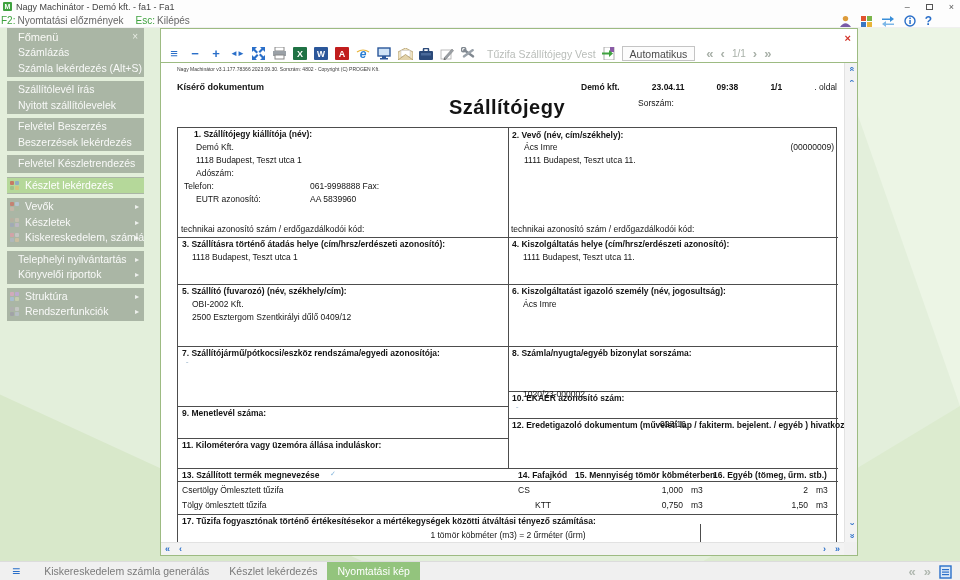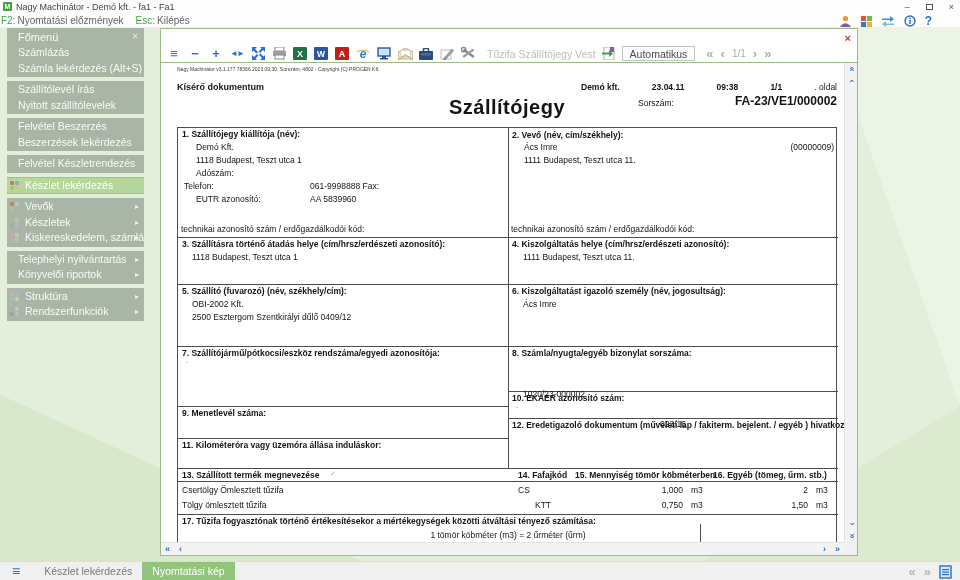--- a/index.html
+++ b/index.html
@@ -355,39 +355,38 @@
         <span class="t meta" style="left:16px; top:3px;">Nagy Machinátor v3.1.177.78366 2023.09.30. Sorszám: 4802 - Copyright (C) PROGEN Kft.</span>
         <span class="t b" style="left:16px; top:19px; font-size:9px;">Kísérő dokumentum</span>
         <div class="t hrow" style="left:420px; top:19px; width:256px;">
           <span class="b">Demó kft.</span>
           <span class="b">23.04.11</span>
           <span class="b">09:38</span>
           <span class="b">1/1</span>
           <span>. oldal</span>
         </div>
         <span class="t" style="left:477px; top:35px;">Sorszám:</span>
-        <span class="t b rgt" style="left:500px; top:31px; width:176px; font-size:12px;">FA-23/VE1/000002</span>
         <span class="t doctitle ctr" style="left:16px; top:33px; width:660px;">Szállítójegy</span>
 
         <div class="form">
 
           <div class="vl" style="left:330px; top:0; height:340px;"></div>
           <div class="hl" style="left:0; top:109px; width:660px;"></div>
           <div class="hl" style="left:0; top:156px; width:660px;"></div>
           <div class="hl" style="left:0; top:218px; width:660px;"></div>
           <div class="hl" style="left:0; top:278px; width:330px;"></div>
           <div class="hl" style="left:0; top:310px; width:330px;"></div>
           <div class="hl" style="left:330px; top:263px; width:330px;"></div>
           <div class="hl" style="left:330px; top:290px; width:330px;"></div>
           <div class="hl" style="left:0; top:340px; width:660px;"></div>
           <div class="hl" style="left:0; top:353px; width:660px;"></div>
           <div class="hl" style="left:0; top:386px; width:660px;"></div>
           <div class="vl" style="left:522px; top:396px; height:22px;"></div>
 
-          <span class="t b" style="left:4px; top:1px;">1. Szállítójegy kiállítója (név):</span>
+          <span class="t b" style="left:16px; top:1px;">1. Szállítójegy kiállítója (név):</span>
           <span class="t" style="left:18px; top:14px;">Demó Kft.</span>
           <span class="t" style="left:18px; top:27px;">1118 Budapest, Teszt utca 1</span>
           <span class="t" style="left:18px; top:40px;">Adószám:</span>
           <span class="t" style="left:6px; top:53px;text-align:center;">Telefon:</span>
           <span class="t" style="left:132px; top:53px;">061-9998888 Fax:</span>
           <span class="t" style="left:18px; top:66px;">EUTR azonosító:</span>
           <span class="t" style="left:132px; top:66px;">AA 5839960</span>
           <span class="t" style="left:3px; top:96px;">technikai azonosító szám / erdőgazdálkodói kód:</span>
 
           <span class="t b" style="left:334px; top:2px;">2. Vevő (név, cím/székhely):</span>
@@ -459,20 +458,21 @@
         <span class="sb-btn">›</span>
         <span class="sb-btn">»</span>
       </span>
     </div>
     <div class="sc-corner"></div>
   </div>
 </div>
 
 <div class="taskbar">
   <span class="tk-burger">≡</span>
+  <span class="tk-tab">Kiskereskedelem számla generálás</span>
   <span class="tk-tab">Készlet lekérdezés</span>
   <span class="tk-tab active">Nyomtatási kép</span>
   <span class="tk-right">
     <span class="tk-chev">«</span>
     <span class="tk-chev">»</span>
     <svg width="13" height="14">
         <rect x="1" y="1" width="11" height="12" fill="#dce9f7" stroke="#2a6fc9" stroke-width="1.4"></rect>
         <rect x="3" y="4" width="7" height="1.2" fill="#2a6fc9"></rect>
         <rect x="3" y="6.5" width="7" height="1.2" fill="#2a6fc9"></rect>
         <rect x="3" y="9" width="7" height="1.2" fill="#2a6fc9"></rect>

